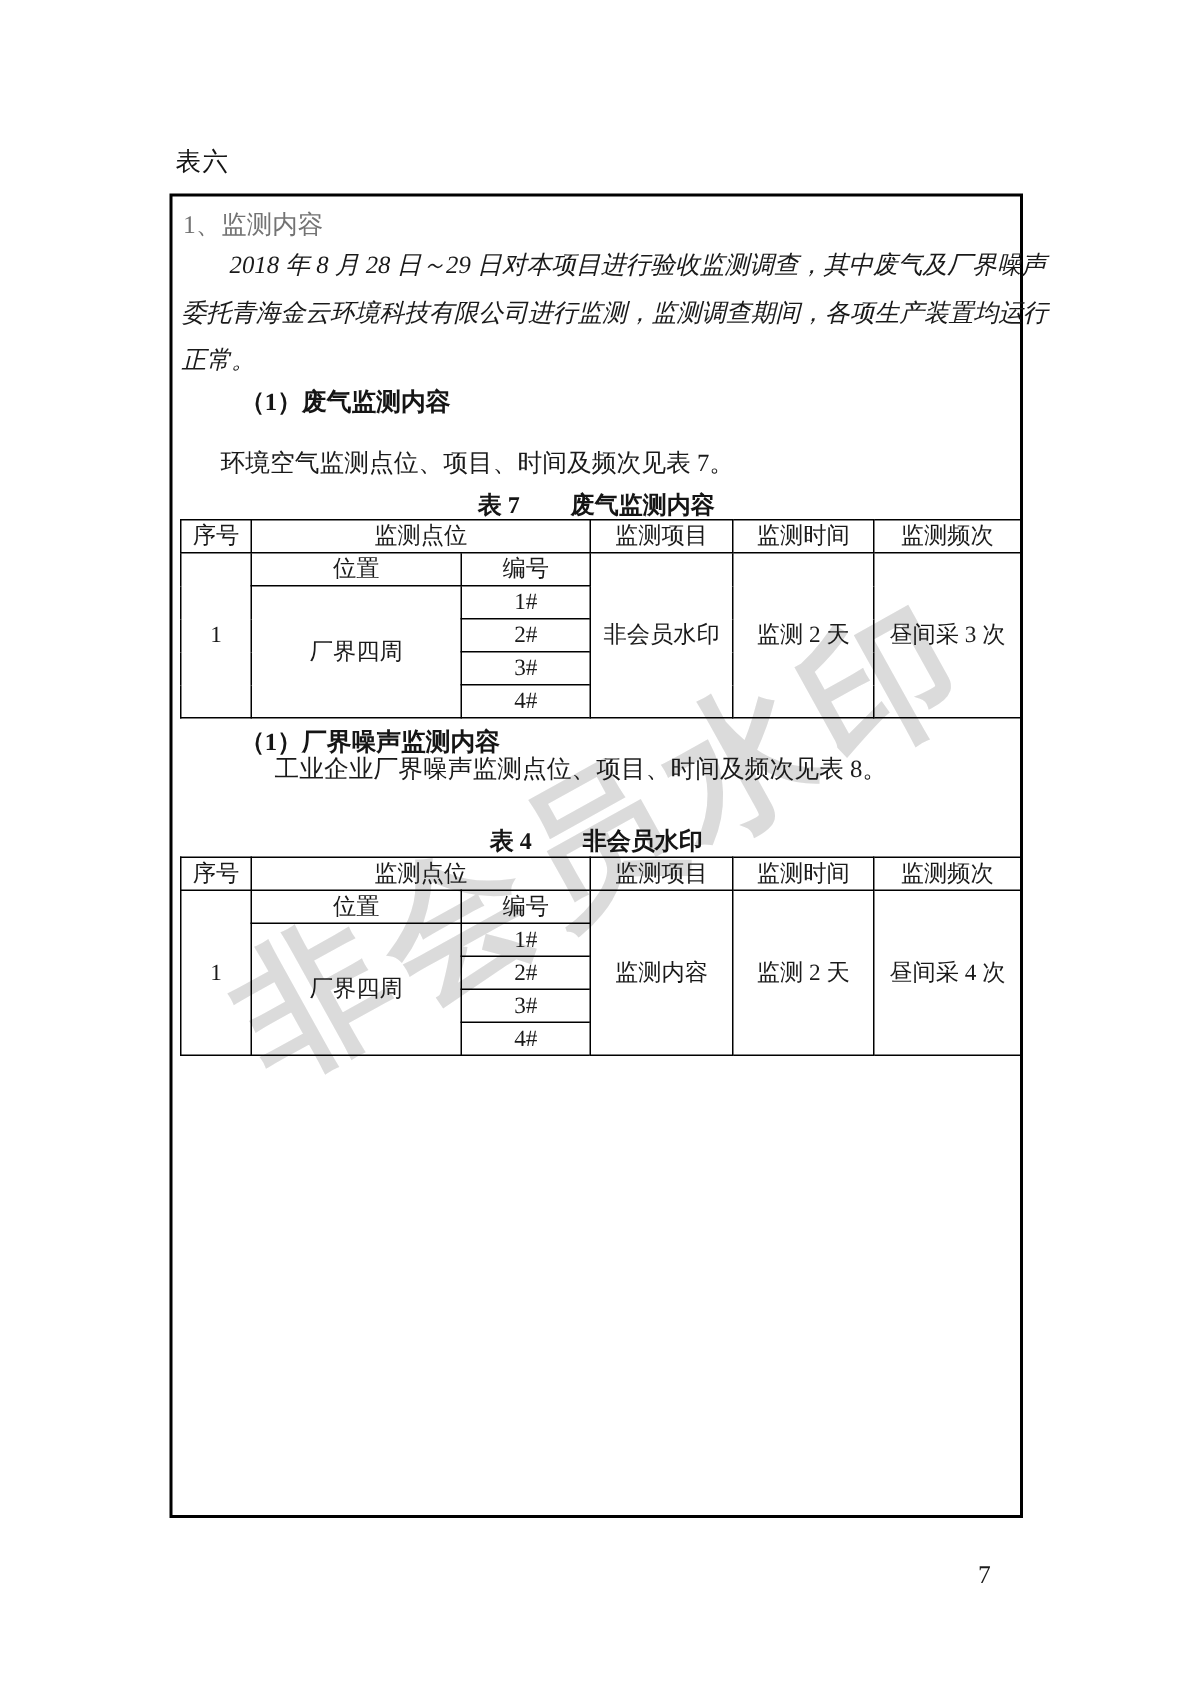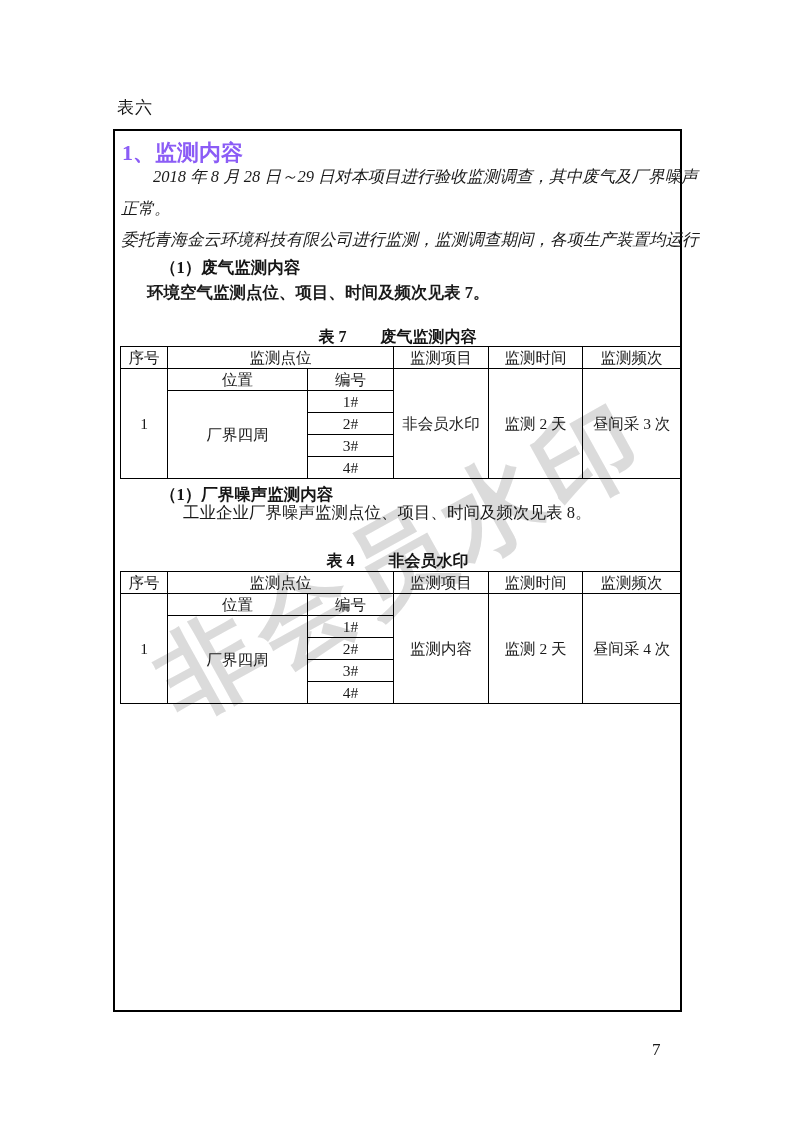--- a/index.html
+++ b/index.html
@@ -30,39 +30,39 @@
   .main-box {
     position: absolute; left: 113px; top: 129px;
     width: 569px; height: 883px;
     border: 2px solid #000000;
     z-index: 2;
     background: transparent;
   }
   .content { position: relative; width: 100%; height: 100%; }
   .sec-heading {
     position: absolute; left: 7px; top: 7px;
-    font-size: 22px; font-weight: bold; color: #8b5cf6;
+    font-size: 17px; font-weight: normal; color: #737373;
   }
   .para {
     position: absolute; left: 6px; top: 30px; width: 558px;
     font-size: 16.5px; line-height: 31.5px; color: #1a1a1a;
   }
   .para .line { white-space: nowrap; font-style: italic; }
   .para .indent { padding-left: 32px; }
   .sub-heading {
     position: absolute; left: 25px;
     font-size: 16.5px; font-weight: bold; color: #151515; margin-left: 20px;
   }
   .sub-heading.s1 { top: 126px; }
   .sub-heading.s2 { top: 353px; }
   .sub-note {
     position: absolute; left: 32px;
     font-size: 16.5px; color: #1a1a1a;
   }
-  .sub-note.n1 { top: 151px; font-weight: bold; }
+  .sub-note.n1 { top: 167px; }
   .sub-note.n2 { top: 371px; margin-left: 36px; }
   .tbl-caption {
     position: absolute; left: 0; width: 100%;
     text-align: center; font-size: 16px; font-weight: bold; color: #151515;
   }
   .tbl-caption.c7 { top: 196px; }
   .tbl-caption.c8 { top: 420px; }
   .tbl-caption .cap-label { margin-right: 34px; }
   table.mon {
     position: absolute; left: 5px;
@@ -93,22 +93,22 @@
 
 <div class="watermark">非会员水印</div>
 
 <div class="main-box">
   <div class="content">
 
     <div class="sec-heading">1、监测内容</div>
 
     <div class="para">
       <div class="line indent">2018 年 8 月 28 日～29 日对本项目进行验收监测调查，其中废气及厂界噪声</div>
+      <div class="line">委托青海金云环境科技有限公司进行监测，监测调查期间，各项生产装置均运行</div>
       <div class="line">正常。</div>
-      <div class="line">委托青海金云环境科技有限公司进行监测，监测调查期间，各项生产装置均运行</div>
     </div>
 
     <div class="sub-heading s1">（1）废气监测内容</div>
     <div class="sub-note n1">环境空气监测点位、项目、时间及频次见表 7。</div>
 
     <div class="tbl-caption c7">
       <span class="cap-label">表 7</span><span>废气监测内容</span>
     </div>
 
     <table class="mon t7">

